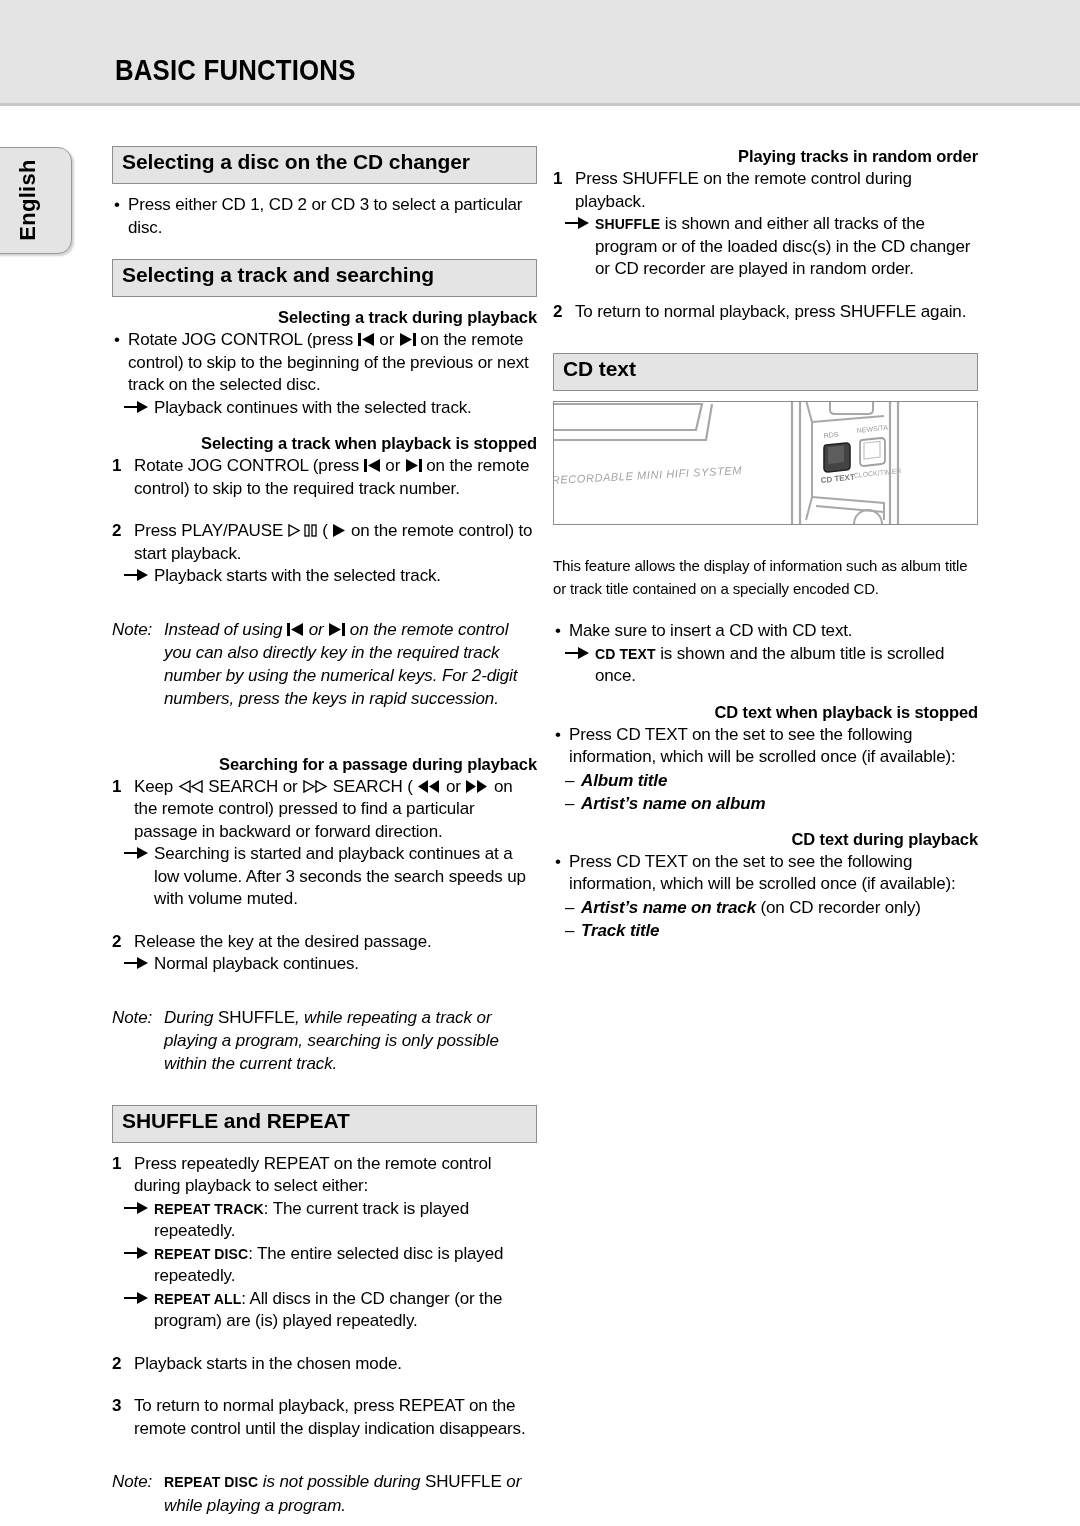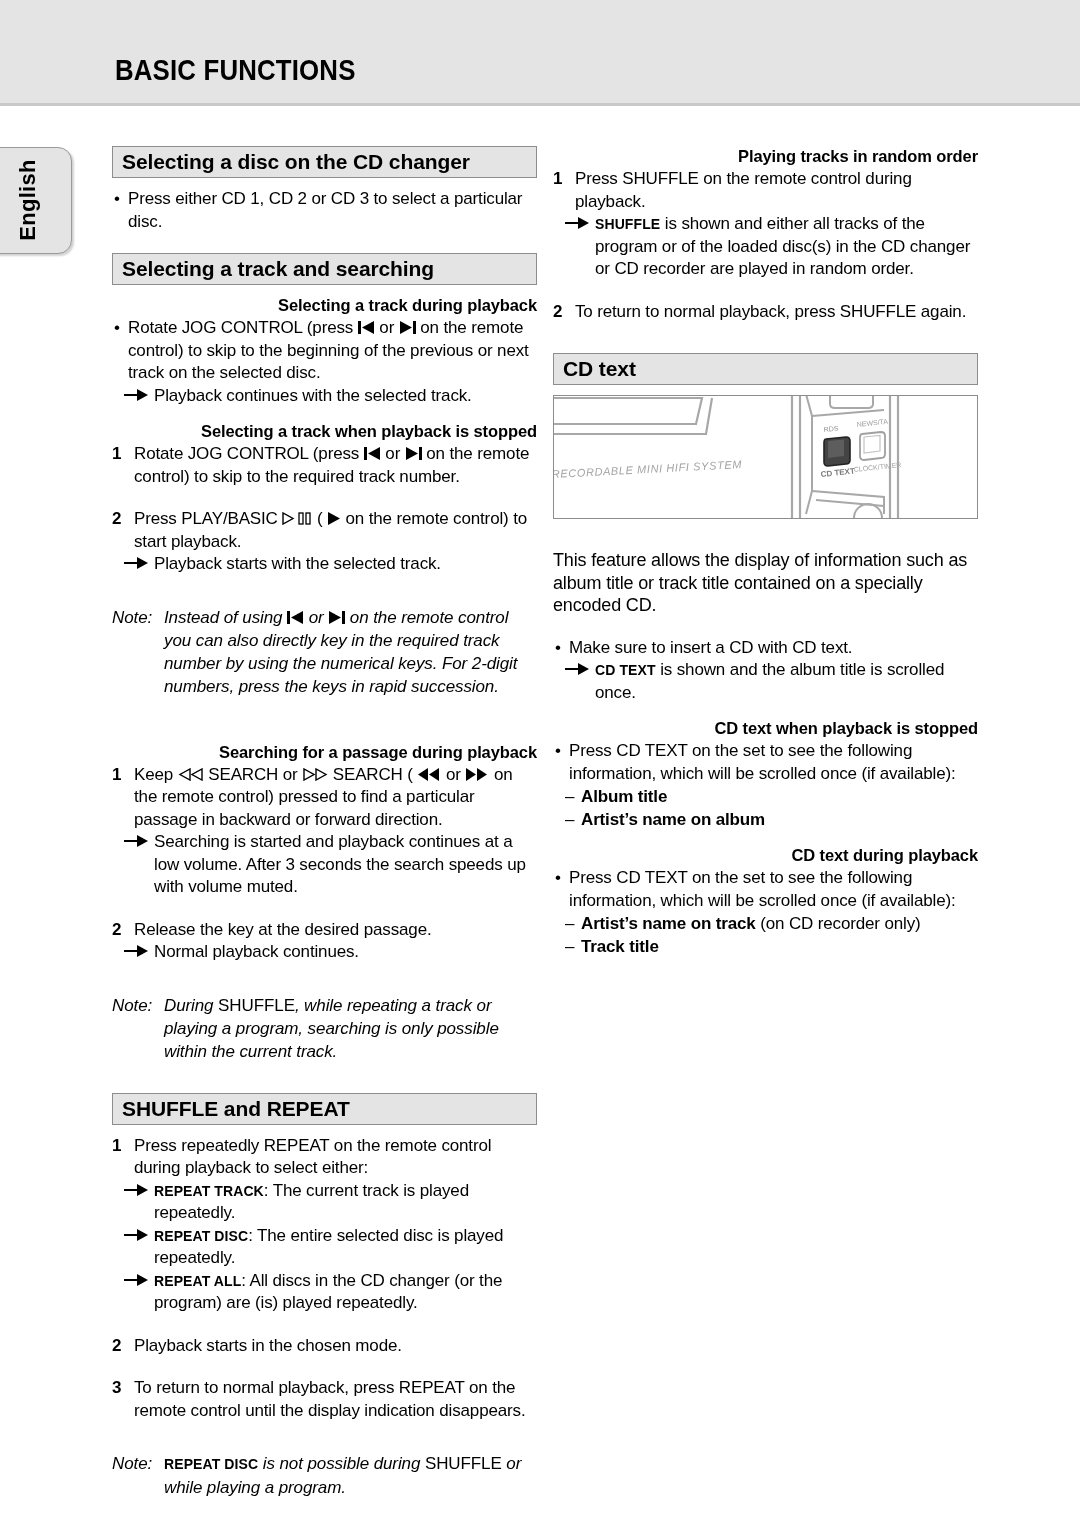--- a/index.html
+++ b/index.html
@@ -66,21 +66,21 @@
     top: 146px;
     width: 425px;
   }
   .col-left  { left: 112px; }
   .col-right { left: 553px; }
 
   
   .sec-box {
     background: #e4e4e4;
     border: 1px solid #8d8d8d;
-    height: 32px;
+    height: 38px;
     line-height: 30px;
     padding-left: 9px;
     font-size: 21px;
     font-weight: bold;
     letter-spacing: -0.1px;
     box-sizing: border-box;
     margin-bottom: 10px;
     white-space: nowrap;
     overflow: hidden;
   }
@@ -92,21 +92,21 @@
     line-height: 21px;
     margin-top: 14px;
     margin-bottom: 1px;
     letter-spacing: -0.1px;
     text-align: right;
   }
   .subhead.tight { margin-top: 3px; }
 
   
   .para {
-    font-size: 18px;
+    font-size: 15px;
     line-height: 22.5px;
     letter-spacing: -0.15px;
     margin: 0 0 0 0;
   }
   .gap      { height: 20px; }
   .gap-lg   { height: 30px; }
 
   
   .bullet {
     position: relative;
@@ -180,21 +180,21 @@
   }
   .note .upright { font-style: normal; }
 
   
   .ind {
     font-weight: bold;
     font-size: 14px;
     letter-spacing: 0.1px;
   }
 
-  b.semib { font-weight: bold; }
+  b.semib { font-weight: bold; font-style: italic; }
 
   
   .arrow-g {
     display: inline-block;
     position: relative;
     width: 26px;
     height: 17px;
     vertical-align: -2px;
   }
   .arrow-g::before {
@@ -298,21 +298,21 @@
           <polygon points="1,0 1,13 13,6.5" fill="#000"></polygon>
           <rect x="14" y="0" width="3" height="13" fill="#000"></rect>
         </svg></span>
     <span>on the remote control) to skip to the required track number.</span>
   </div>
 
   <div class="gap"></div>
 
   <div class="numitem">
     <span class="num">2</span>
-    <span>Press PLAY/BASIC</span>
+    <span>Press PLAY/PAUSE</span>
     <span class="g"><svg width="30" height="13" viewBox="0 0 30 13">
           <polygon points="1,1 1,12 11,6.5" fill="none" stroke="#000" stroke-width="1.4"></polygon>
           <rect x="17" y="1" width="4" height="11" fill="none" stroke="#000" stroke-width="1.3"></rect>
           <rect x="24" y="1" width="4" height="11" fill="none" stroke="#000" stroke-width="1.3"></rect>
         </svg></span>
     <span>(</span>
     <span class="g"><svg width="14" height="13" viewBox="0 0 14 13">
           <polygon points="1,0 1,13 13,6.5" fill="#000"></polygon>
         </svg></span>
     <span>on the remote control) to start playback.</span>

